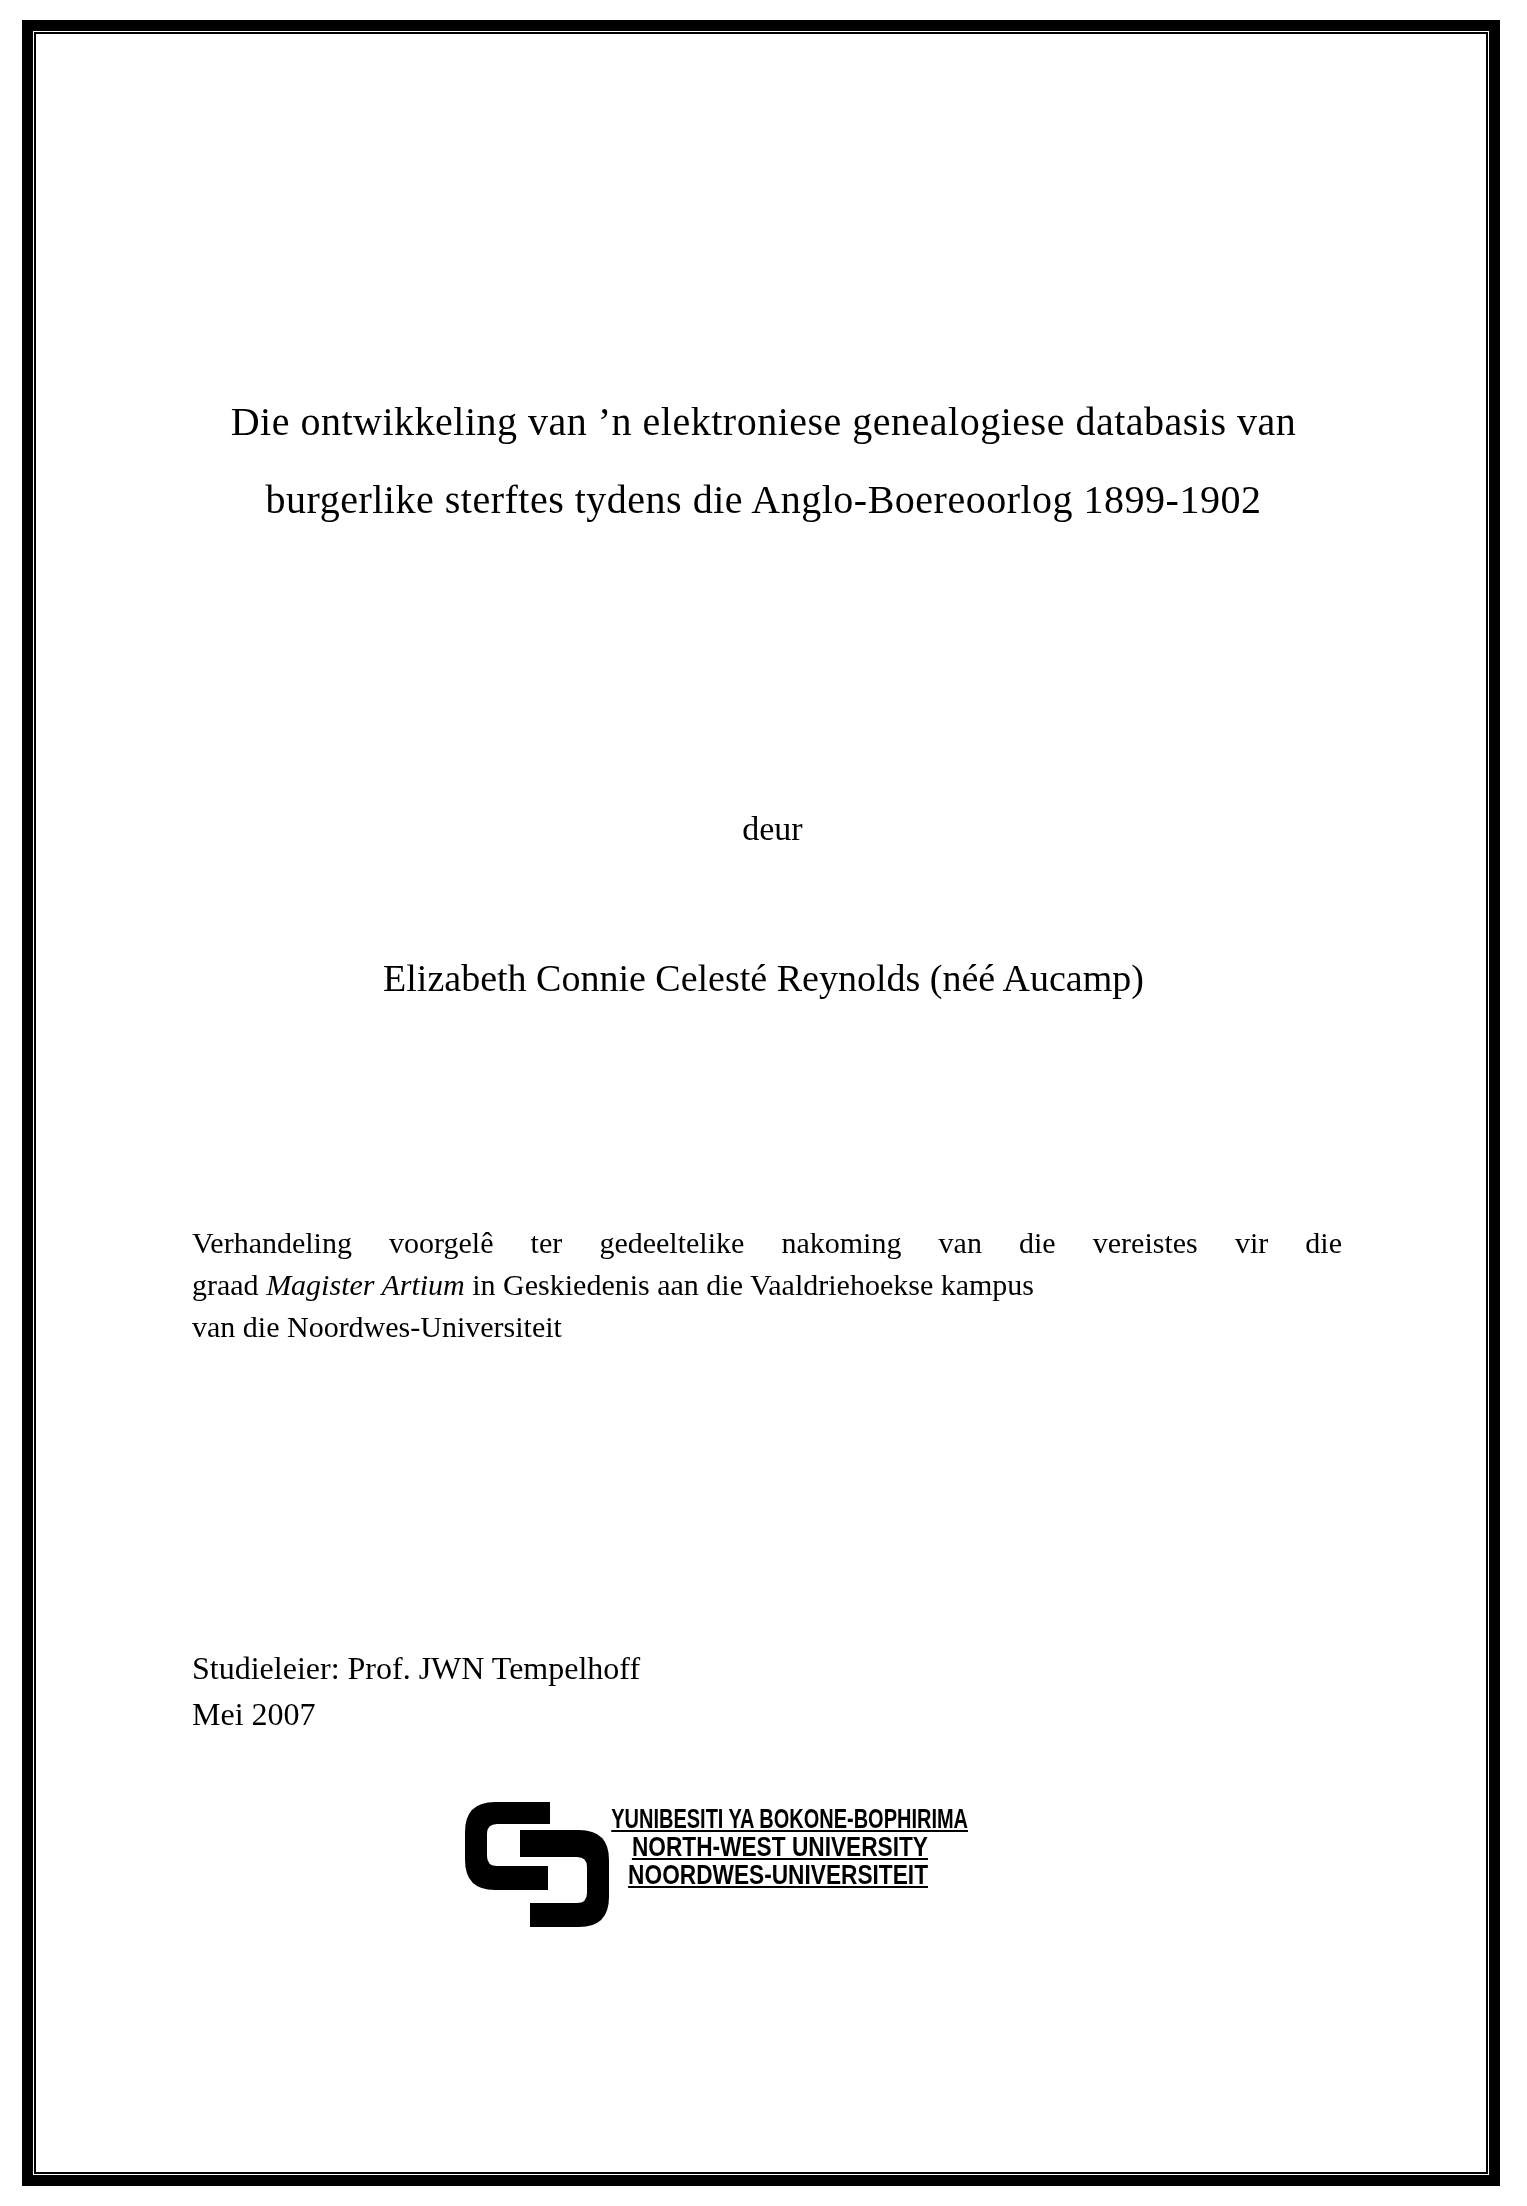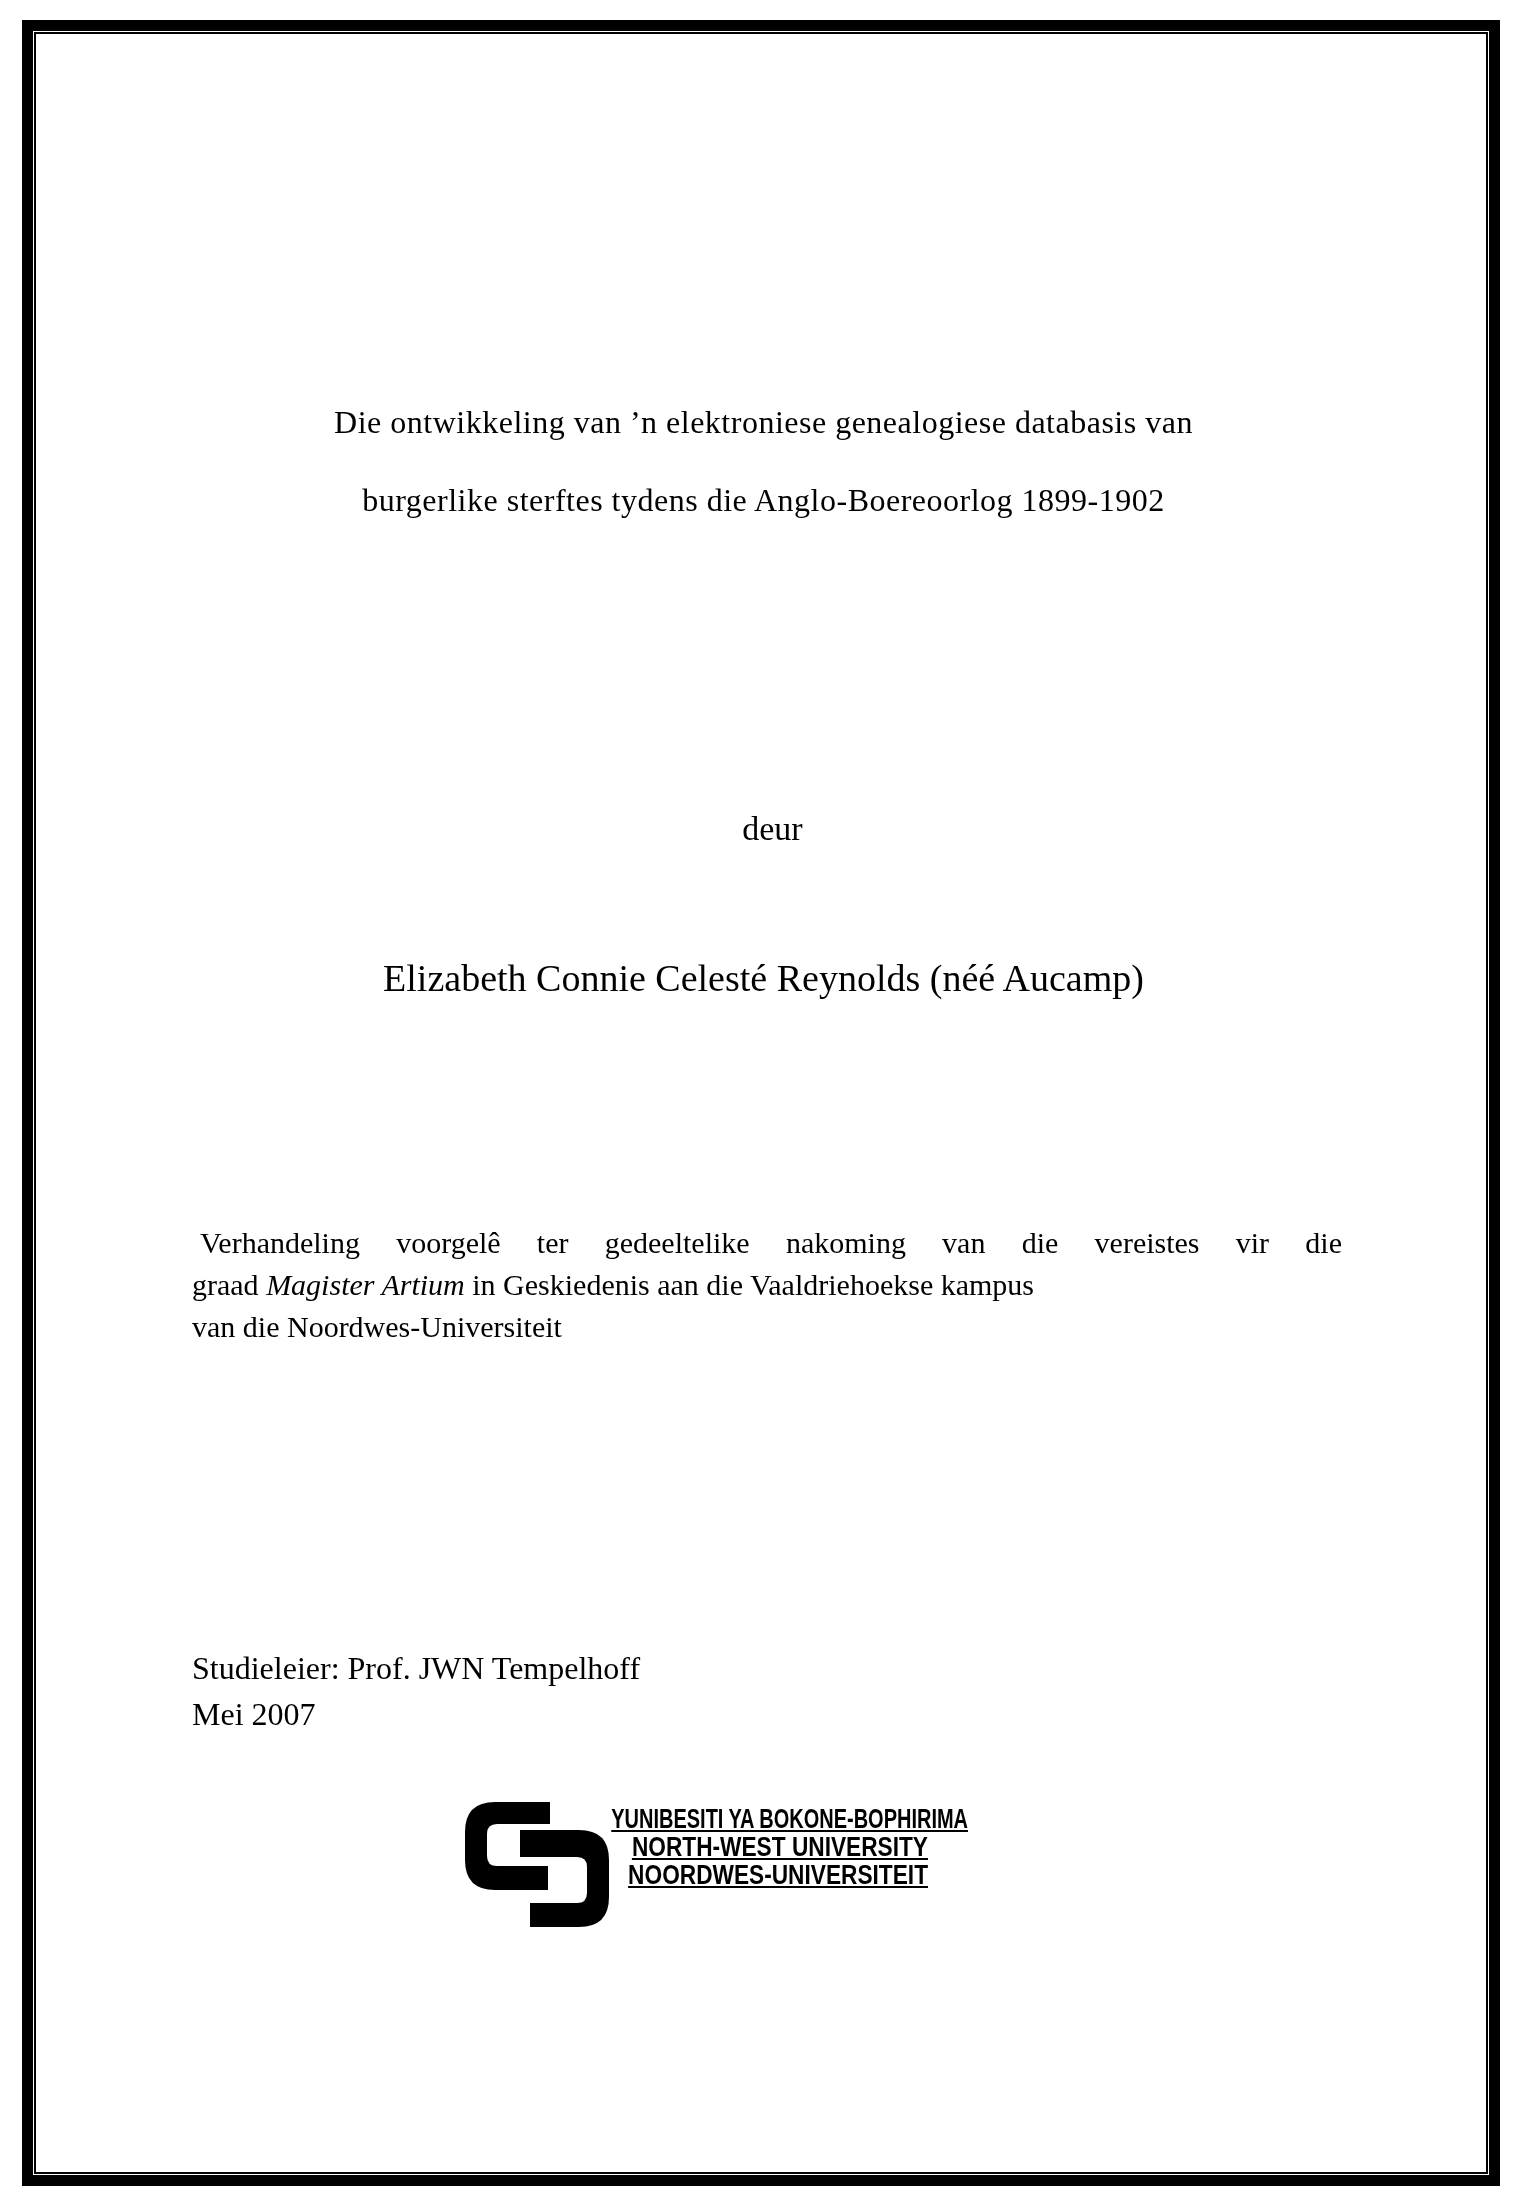--- a/index.html
+++ b/index.html
@@ -20,21 +20,21 @@
   }
   .frame-inner {
     position: absolute;
     left: 0; top: 0; right: 0; bottom: 0;
     border: 2px solid #000;
     margin: 1px;
   }
   .title {
     position: absolute;
     left: 190px; width: 1147px; top: 383px;
-    font-size: 32px;
+    font-size: 40px;
     line-height: 78px;
     text-align: center;
     letter-spacing: 0.5px;
   }
   .byline {
     position: absolute;
     left: 199px; width: 1147px; top: 810px;
     font-size: 34px;
     text-align: center;
   }
@@ -47,21 +47,20 @@
   }
   .statement {
     position: absolute;
     left: 192px; width: 1150px; top: 1222px;
     font-size: 30px;
     line-height: 42px;
   }
   .st-line1 {
     text-align: justify;
     text-align-last: justify;
-    margin-left: 8px;
   }
   .st-line2 em { font-style: italic; }
   .supervisor-block {
     position: absolute;
     left: 192px; top: 1645px;
     font-size: 32px;
     line-height: 46px;
   }
   .logo-mark {
     position: absolute;

